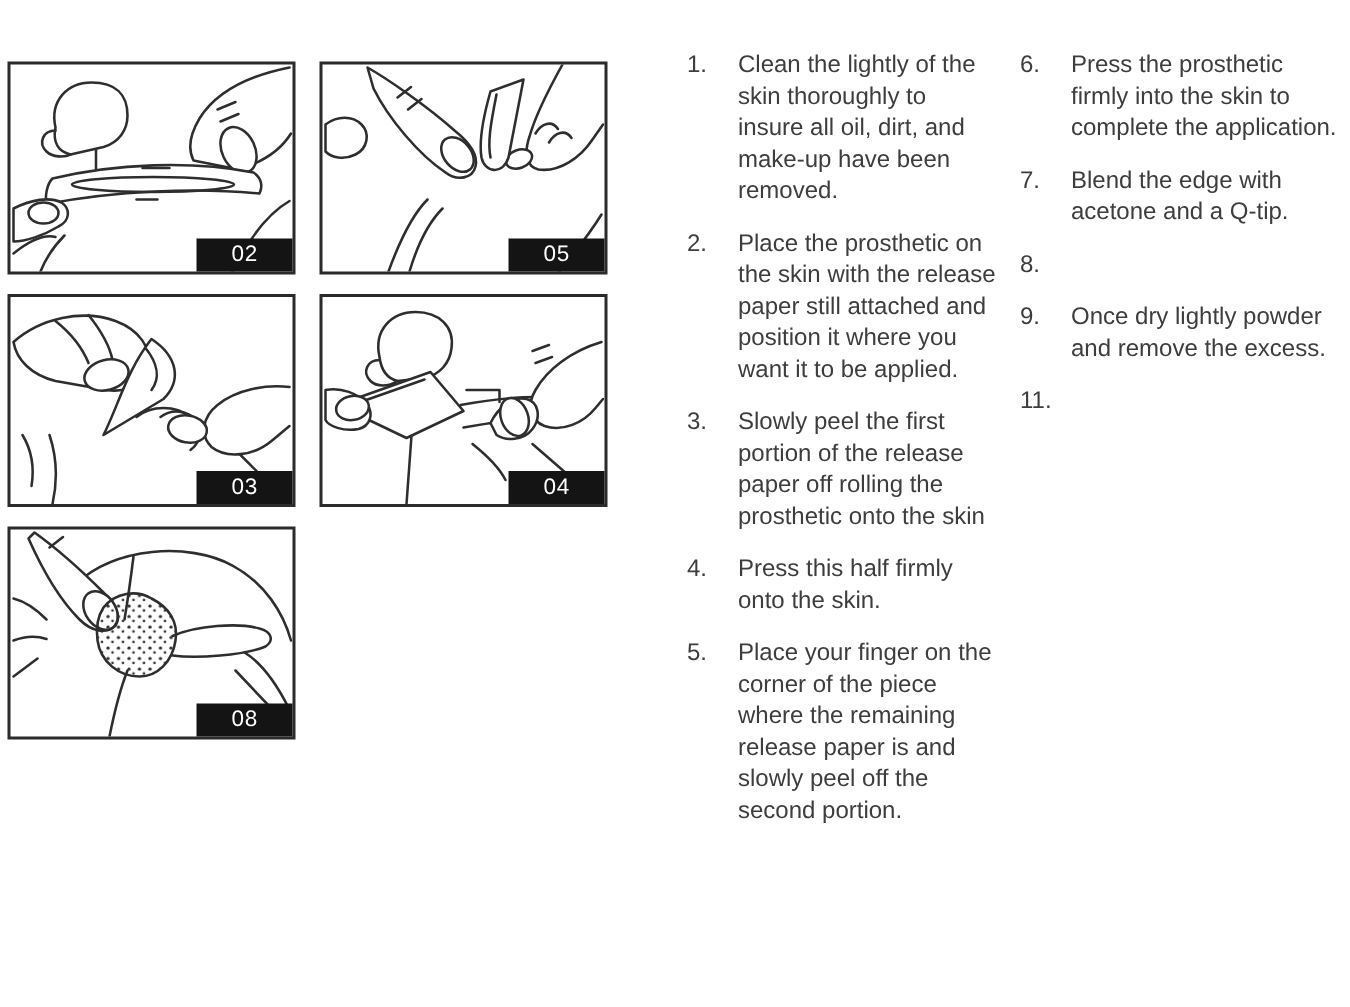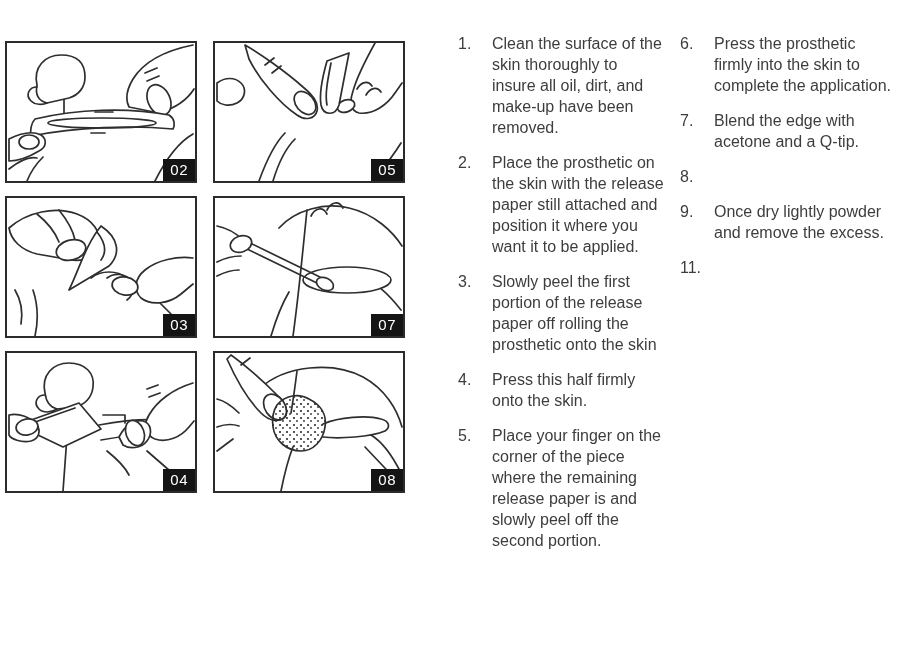--- a/index.html
+++ b/index.html
@@ -22,21 +22,21 @@
     position:relative;
     box-sizing:border-box;
     border:2px solid #2b2b2b;
     background:#ffffff;
   }
   .panel svg{display:block;width:188px;height:138px;}
   .badge{
     position:absolute;right:0;bottom:0;
     background:#141414;color:#ffffff;
     font-size:15px;line-height:22px;
-    padding:0 7px;
+    padding:0 23px;
     letter-spacing:.5px;
   }
   
   .col{
     position:absolute;top:33px;
     color:#3d3d3d;
     font-size:16px;line-height:21px;
   }
   .col1{left:458px;width:206px;}
   .col2{left:680px;width:214px;}
@@ -106,38 +106,20 @@
           <path fill="#fff" d="M94,28 C112,40 114,56 102,68 L62,92 C72,72 78,48 94,28 Z"></path>
           <path d="M90,34 C98,44 100,54 94,62"></path>
           <path fill="#fff" d="M186,60 C170,58 150,62 138,72 C128,80 126,92 134,100 C144,108 162,106 174,96 L186,86"></path>
           <path d="M100,80 C108,74 118,76 124,82"></path>
           <ellipse cx="118" cy="88" rx="13" ry="9" transform="rotate(10 118 88)" fill="#fff"></ellipse>
         </g>
       </svg>
       <span class="badge">03</span>
     </div>
 
-    <div class="panel">
-      <svg viewBox="0 0 188 138">
-        <g stroke="#2e2e2e" stroke-width="1.7" fill="none" stroke-linecap="round" stroke-linejoin="round">
-          <path d="M92,12 C88,50 84,95 78,138"></path>
-          <path d="M64,30 C80,12 110,4 134,10 C160,16 178,34 187,48"></path>
-          <path d="M186,112 C172,94 158,83 146,78"></path>
-          <path d="M96,18 c4,-8 12,-10 16,-2 M112,12 c4,-8 12,-10 16,-2"></path>
-          <ellipse cx="132" cy="82" rx="44" ry="13" fill="#fff"></ellipse>
-          <path d="M30,50 L104,86 M33,44 L107,80"></path>
-          <ellipse cx="110" cy="86" rx="9" ry="6" transform="rotate(25 110 86)" fill="#fff"></ellipse>
-          <path d="M2,28 C12,30 22,36 28,42"></path>
-          <ellipse cx="26" cy="46" rx="11" ry="8" transform="rotate(-20 26 46)" fill="#fff"></ellipse>
-          <path d="M2,64 C10,60 18,58 26,58 M2,78 C10,74 18,72 24,72"></path>
-          <path d="M56,138 C62,118 68,104 74,94"></path>
-        </g>
-      </svg>
-      <span class="badge">07</span>
-    </div>
 
     <div class="panel">
       <svg viewBox="0 0 188 138">
         <g stroke="#2e2e2e" stroke-width="1.7" fill="none" stroke-linecap="round" stroke-linejoin="round">
           <path d="M140,98 L186,138"></path>
           <path d="M62,56 C60,86 58,112 56,138"></path>
           <path fill="#fff" d="M38,40 C34,22 46,10 62,10 C78,10 88,20 86,34 C85,44 78,52 68,54 L50,56 C42,54 39,48 38,40 Z"></path>
           <path d="M38,42 C30,42 26,50 32,56 C36,60 44,60 50,56"></path>
           <path d="M92,72 C114,68 136,66 152,67 M94,87 C116,83 138,81 154,81"></path>
           <path d="M96,62 h22 l0,8"></path>
@@ -179,21 +161,21 @@
         </g>
       </svg>
       <span class="badge">08</span>
     </div>
 
   </div>
 
   <div class="col col1">
     <div class="step">
       <span class="num">1.</span>
-      <span class="txt">Clean the surface of the skin thoroughly to insure all oil, dirt, and make-up have been removed.</span>
+      <span class="txt">Clean the lightly of the skin thoroughly to insure all oil, dirt, and make-up have been removed.</span>
     </div>
     <div class="step">
       <span class="num">2.</span>
       <span class="txt">Place the prosthetic on the skin with the release paper still attached and position it where you want it to be applied.</span>
     </div>
     <div class="step">
       <span class="num">3.</span>
       <span class="txt">Slowly peel the first portion of the release paper off rolling the prosthetic onto the skin</span>
     </div>
     <div class="step">

